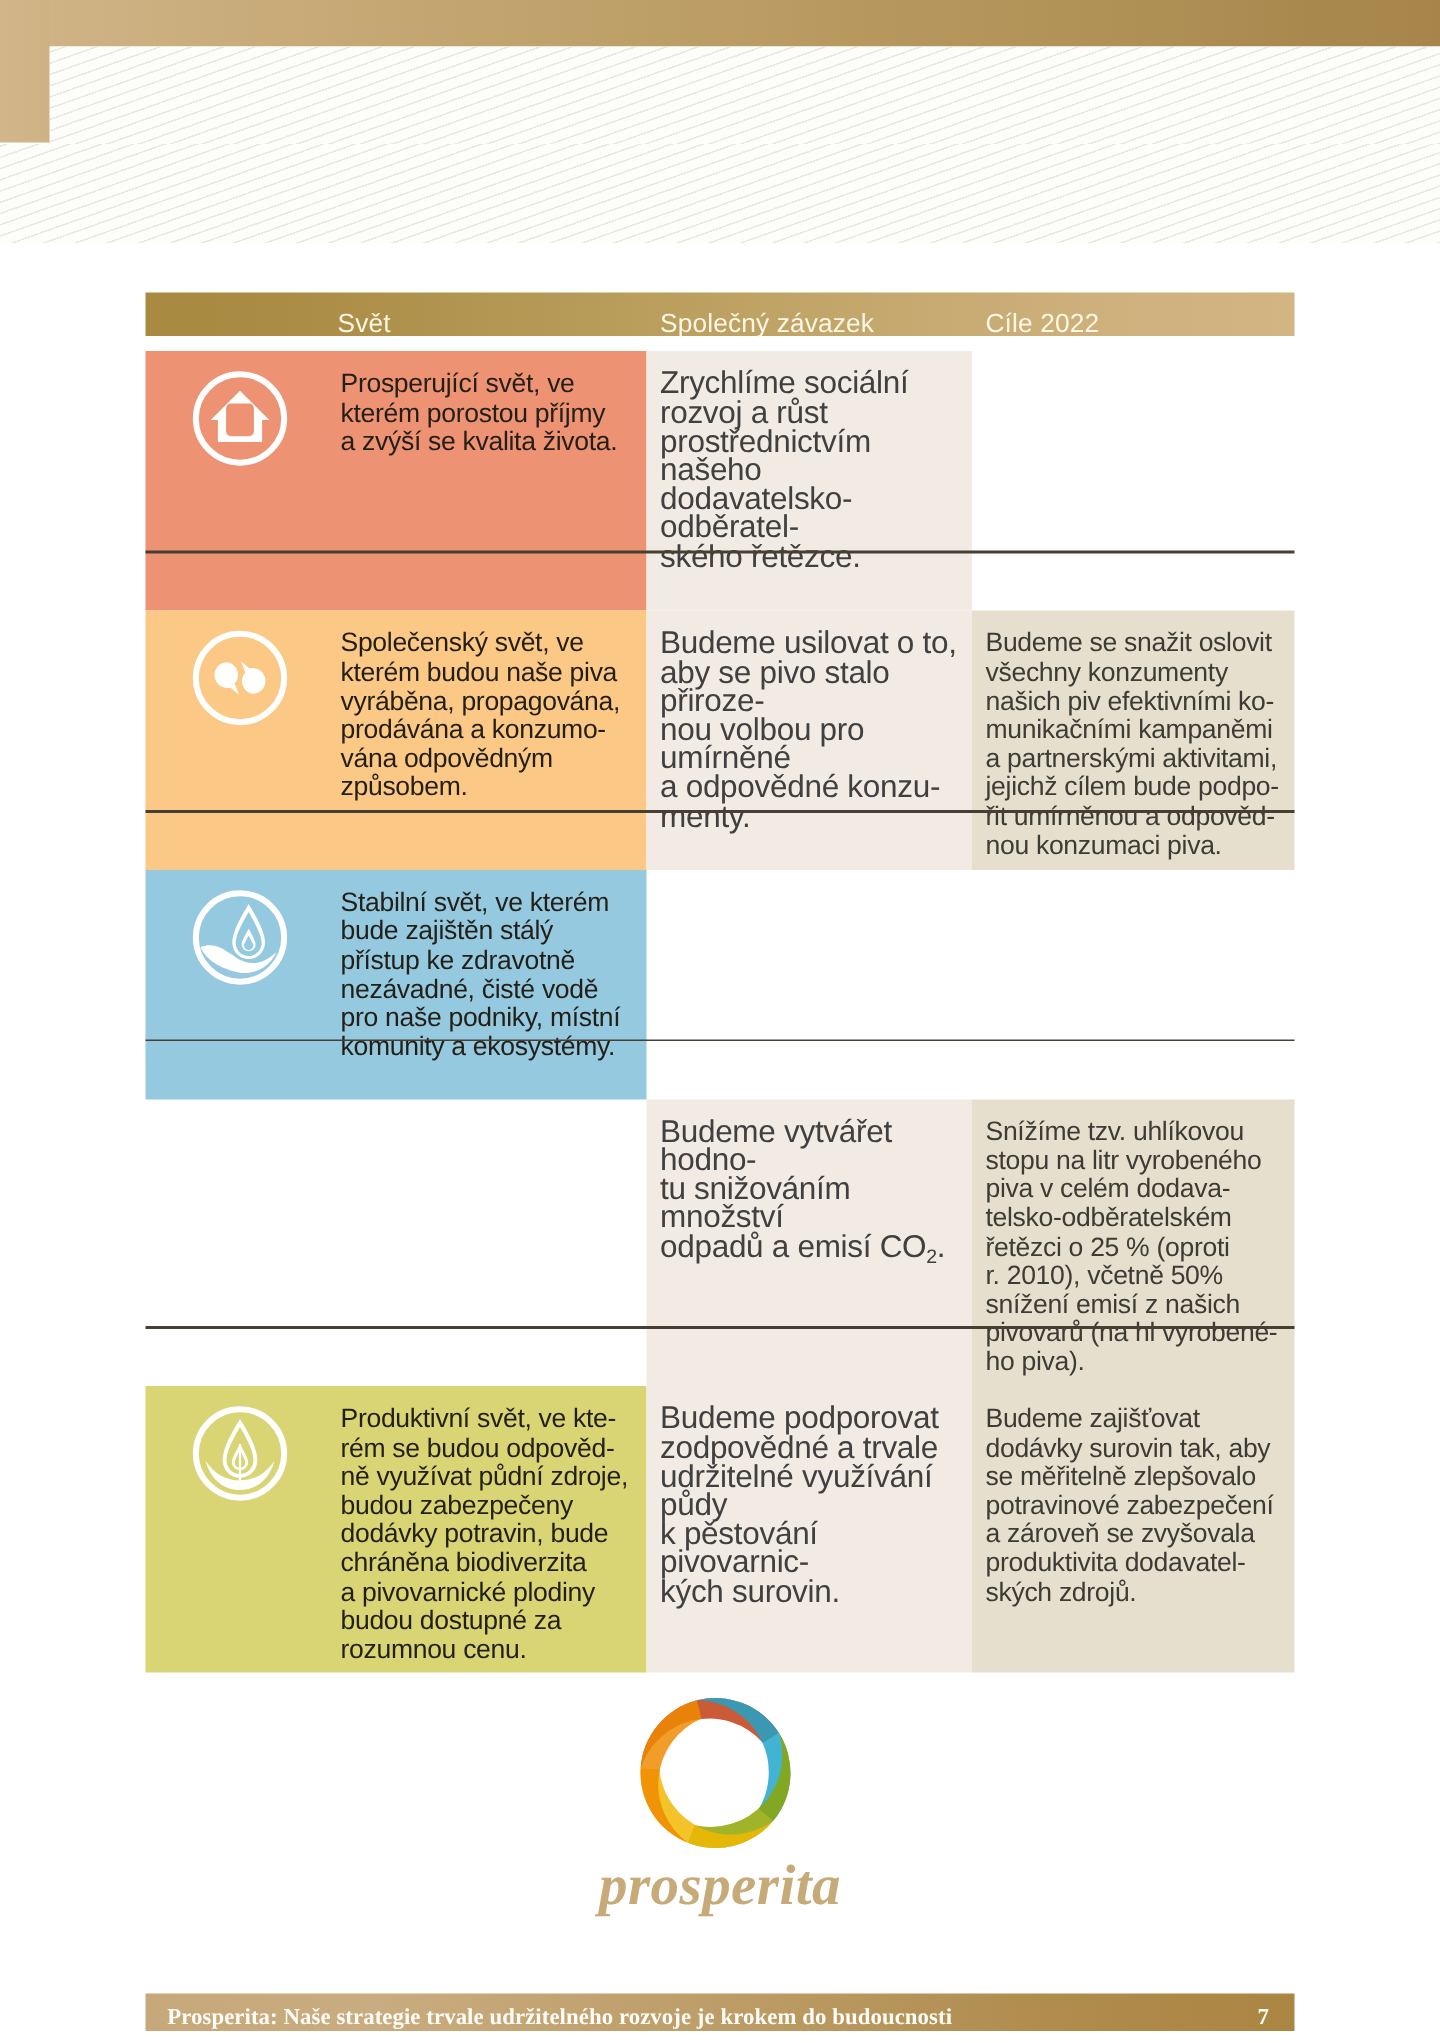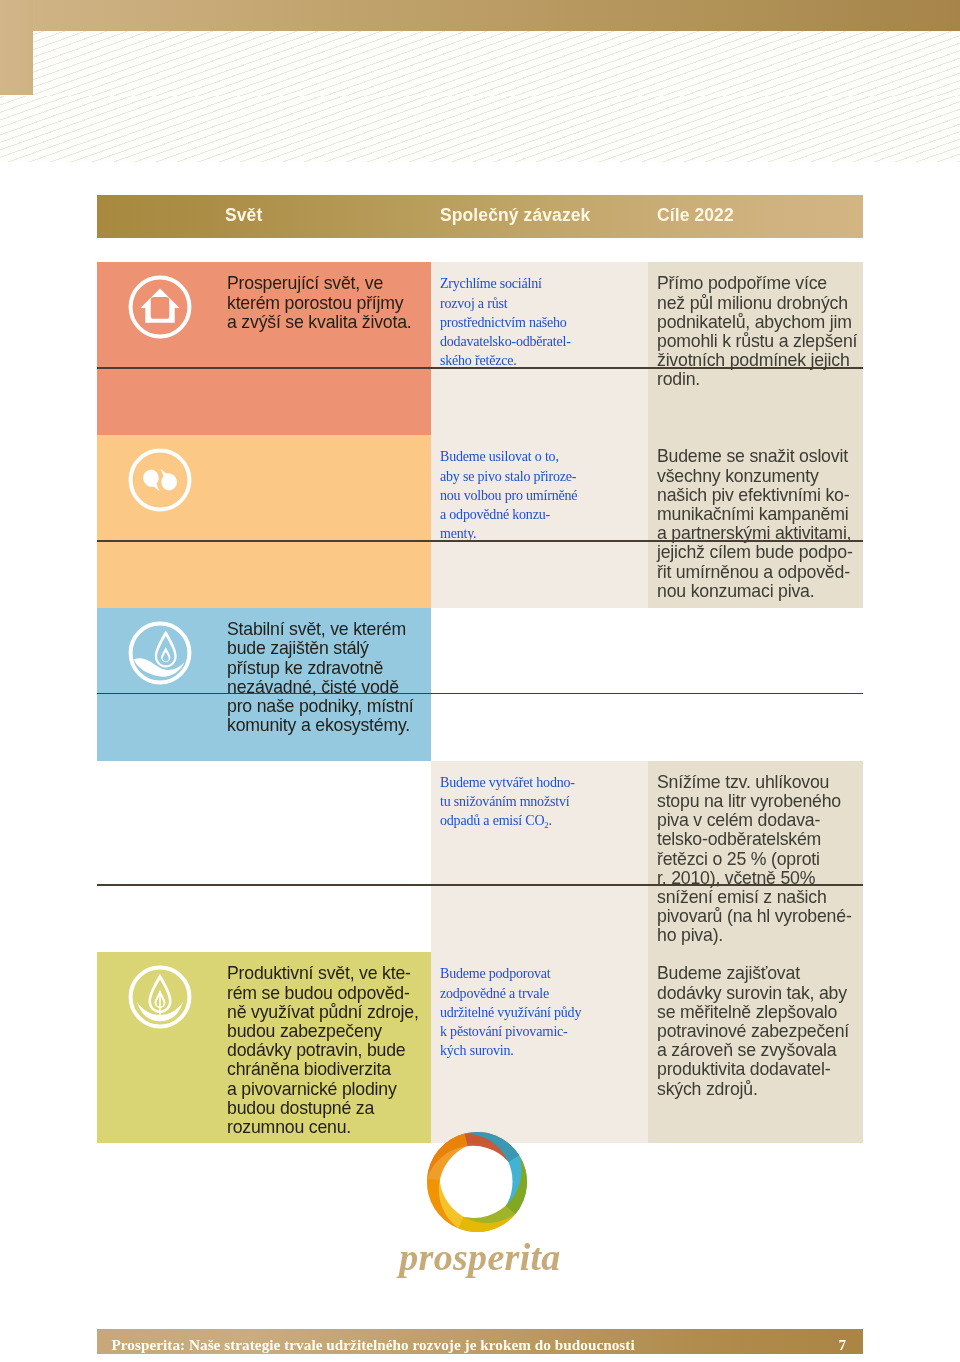--- a/index.html
+++ b/index.html
@@ -18,40 +18,40 @@
   .stripes-bg{background-image:repeating-linear-gradient(
         -19.5deg,
         rgba(224,219,209,0.62) 0px,
         rgba(224,219,209,0.62) 1.0px,
         rgba(255,255,255,0) 1.0px,
         rgba(255,255,255,0) 7.05px);
       background-color:#fdfdfa;}
 
   
   .tbl{position:absolute;left:97px;top:194.7px;width:766px;height:881px;}
-  .thead{position:absolute;left:0;top:0;width:766px;height:43px;
-     background:linear-gradient(90deg,#a8893f 0%,#ab8d46 14%,#b99d5b 42%,#c7aa71 68%,#d0b280 88%,#d2b583 100%);font-weight:bold;}
+  .thead{position:absolute;left:0;top:0;width:766px;height:29px;
+     background:linear-gradient(90deg,#a8893f 0%,#ab8d46 14%,#b99d5b 42%,#c7aa71 68%,#d0b280 88%,#d2b583 100%);}
   .th{position:absolute;top:10.3px;font-size:17.5px;color:#fdf7e4;letter-spacing:0.1px;}
   .th1{left:128px;}
   .th2{left:343px;}
   .th3{left:560px;}
 
   .rows{position:absolute;left:0;top:39.7px;width:766px;}
   .row{position:relative;width:766px;box-sizing:border-box;}
   .cell{position:absolute;top:0;height:100%;box-sizing:border-box;}
   .c1{left:0;width:334px;}
   .c2{left:334px;width:217px;background:#f1ebe3;}
   .c3{left:551px;width:215px;background:#e6dfce;}
 
   .cell .txt{white-space:pre-wrap;}
   .cell .txt sub{font-size:0.62em;vertical-align:-0.30em;line-height:0;}
   .c1 .txt{position:absolute;left:130px;top:12px;width:200px;
      font-size:17.7px;line-height:19.2px;color:#231f16;letter-spacing:-0.2px;}
   .c2 .txt{position:absolute;left:9px;top:12px;width:205px;
-     font-size:14px;line-height:19.2px;color:#1d4ed8;letter-spacing:-0.2px;font-family:Liberation Serif, serif;}
+     font-size:21px;line-height:19.2px;color:#404040;letter-spacing:-0.2px;}
   .c3 .txt{position:absolute;left:9px;top:12px;width:203px;
      font-size:17.7px;line-height:19.2px;color:#3c3c34;letter-spacing:-0.2px;}
 
   .rowsep{position:absolute;left:0;width:766px;height:1.7px;background:#473f33;}
 
   .icon{position:absolute;left:30.5px;top:13.1px;width:64px;height:64px;}
 
   
   .logo{position:absolute;left:426px;top:1131px;width:102px;height:102px;}
   .wordmark{position:absolute;left:97px;top:1235px;width:766px;text-align:center;
@@ -76,43 +76,41 @@
   <div class="stripesB stripes-bg"></div>
   <div class="topblock"></div>
 
   <div class="tbl">
     <div class="thead">
       <div class="th th1">Svět</div>
       <div class="th th2">Společný závazek</div>
       <div class="th th3">Cíle 2022</div>
     </div>
     <div class="rows">
-        <div class="row" style="height: 173px; margin-top: 28px;">
+        <div class="row" style="height: 173px;">
           <div class="cell c1" style="background:#EE9274">
             <div class="icon"><svg viewBox="0 0 100 100" width="100%" height="100%">
                 <circle cx="50" cy="50" r="46" fill="none" stroke="#fff" stroke-width="6.2"></circle>
                 <path d="M50 21 L19.5 51.5 h7.5 v23 h46 v-23 h7.5 Z M40.5 34.5 h19 a5 5 0 0 1 5 5 v24 a5 5 0 0 1 -5 5 h-19 a5 5 0 0 1 -5 -5 v-24 a5 5 0 0 1 5 -5 Z" fill="#fff" fill-rule="evenodd"></path>
               </svg></div>
             <div class="txt">Prosperující svět, ve<br>kterém porostou příjmy<br>a zvýší se kvalita života.</div>
           </div>
           <div class="cell c2">
             <div class="txt">Zrychlíme sociální<br>rozvoj a růst<br>prostřednictvím našeho<br>dodavatelsko-odběratel-<br>ského řetězce.</div>
           </div>
-          <div class="cell c3">
-            <div class="txt">Přímo podpoříme více<br>než půl milionu drobných<br>podnikatelů, abychom jim<br>pomohli k růstu a zlepšení<br>životních podmínek jejich<br>rodin.</div>
-          </div>
         </div>
         <div class="rowsep" style="top: 132.9px;"></div>
         <div class="row" style="height: 172.8px;">
           <div class="cell c1" style="background:#FCC886">
             <div class="icon"><svg viewBox="0 0 100 100" width="100%" height="100%">
                 <circle cx="50" cy="50" r="46" fill="none" stroke="#fff" stroke-width="6.2"></circle>
                 <path d="M37 33.5 a13.5 13.5 0 1 0 3.2 26.6 l8.8 7.3 -4.6 -11.6 a13.5 13.5 0 0 0 -7.4 -22.3 Z" fill="#fff"></path>
                 <path d="M63 66.5 a13.5 13.5 0 1 0 -3.2 -26.6 l-8.8 -7.3 4.6 11.6 a13.5 13.5 0 0 0 7.4 22.3 Z" fill="#fff"></path>
               </svg></div>
+            <div class="txt">Společenský svět, ve<br>kterém budou naše piva<br>vyráběna, propagována,<br>prodávána a konzumo-<br>vána odpovědným<br>způsobem.</div>
           </div>
           <div class="cell c2">
             <div class="txt">Budeme usilovat o to,<br>aby se pivo stalo přiroze-<br>nou volbou pro umírněné<br>a odpovědné konzu-<br>menty.</div>
           </div>
           <div class="cell c3">
             <div class="txt">Budeme se snažit oslovit<br>všechny konzumenty<br>našich piv efektivními ko-<br>munikačními kampaněmi<br>a partnerskými aktivitami,<br>jejichž cílem bude podpo-<br>řit umírněnou a odpověd-<br>nou konzumaci piva.</div>
           </div>
         </div>
         <div class="rowsep" style="top: 305.7px;"></div>
         <div class="row" style="height: 152.6px;">

